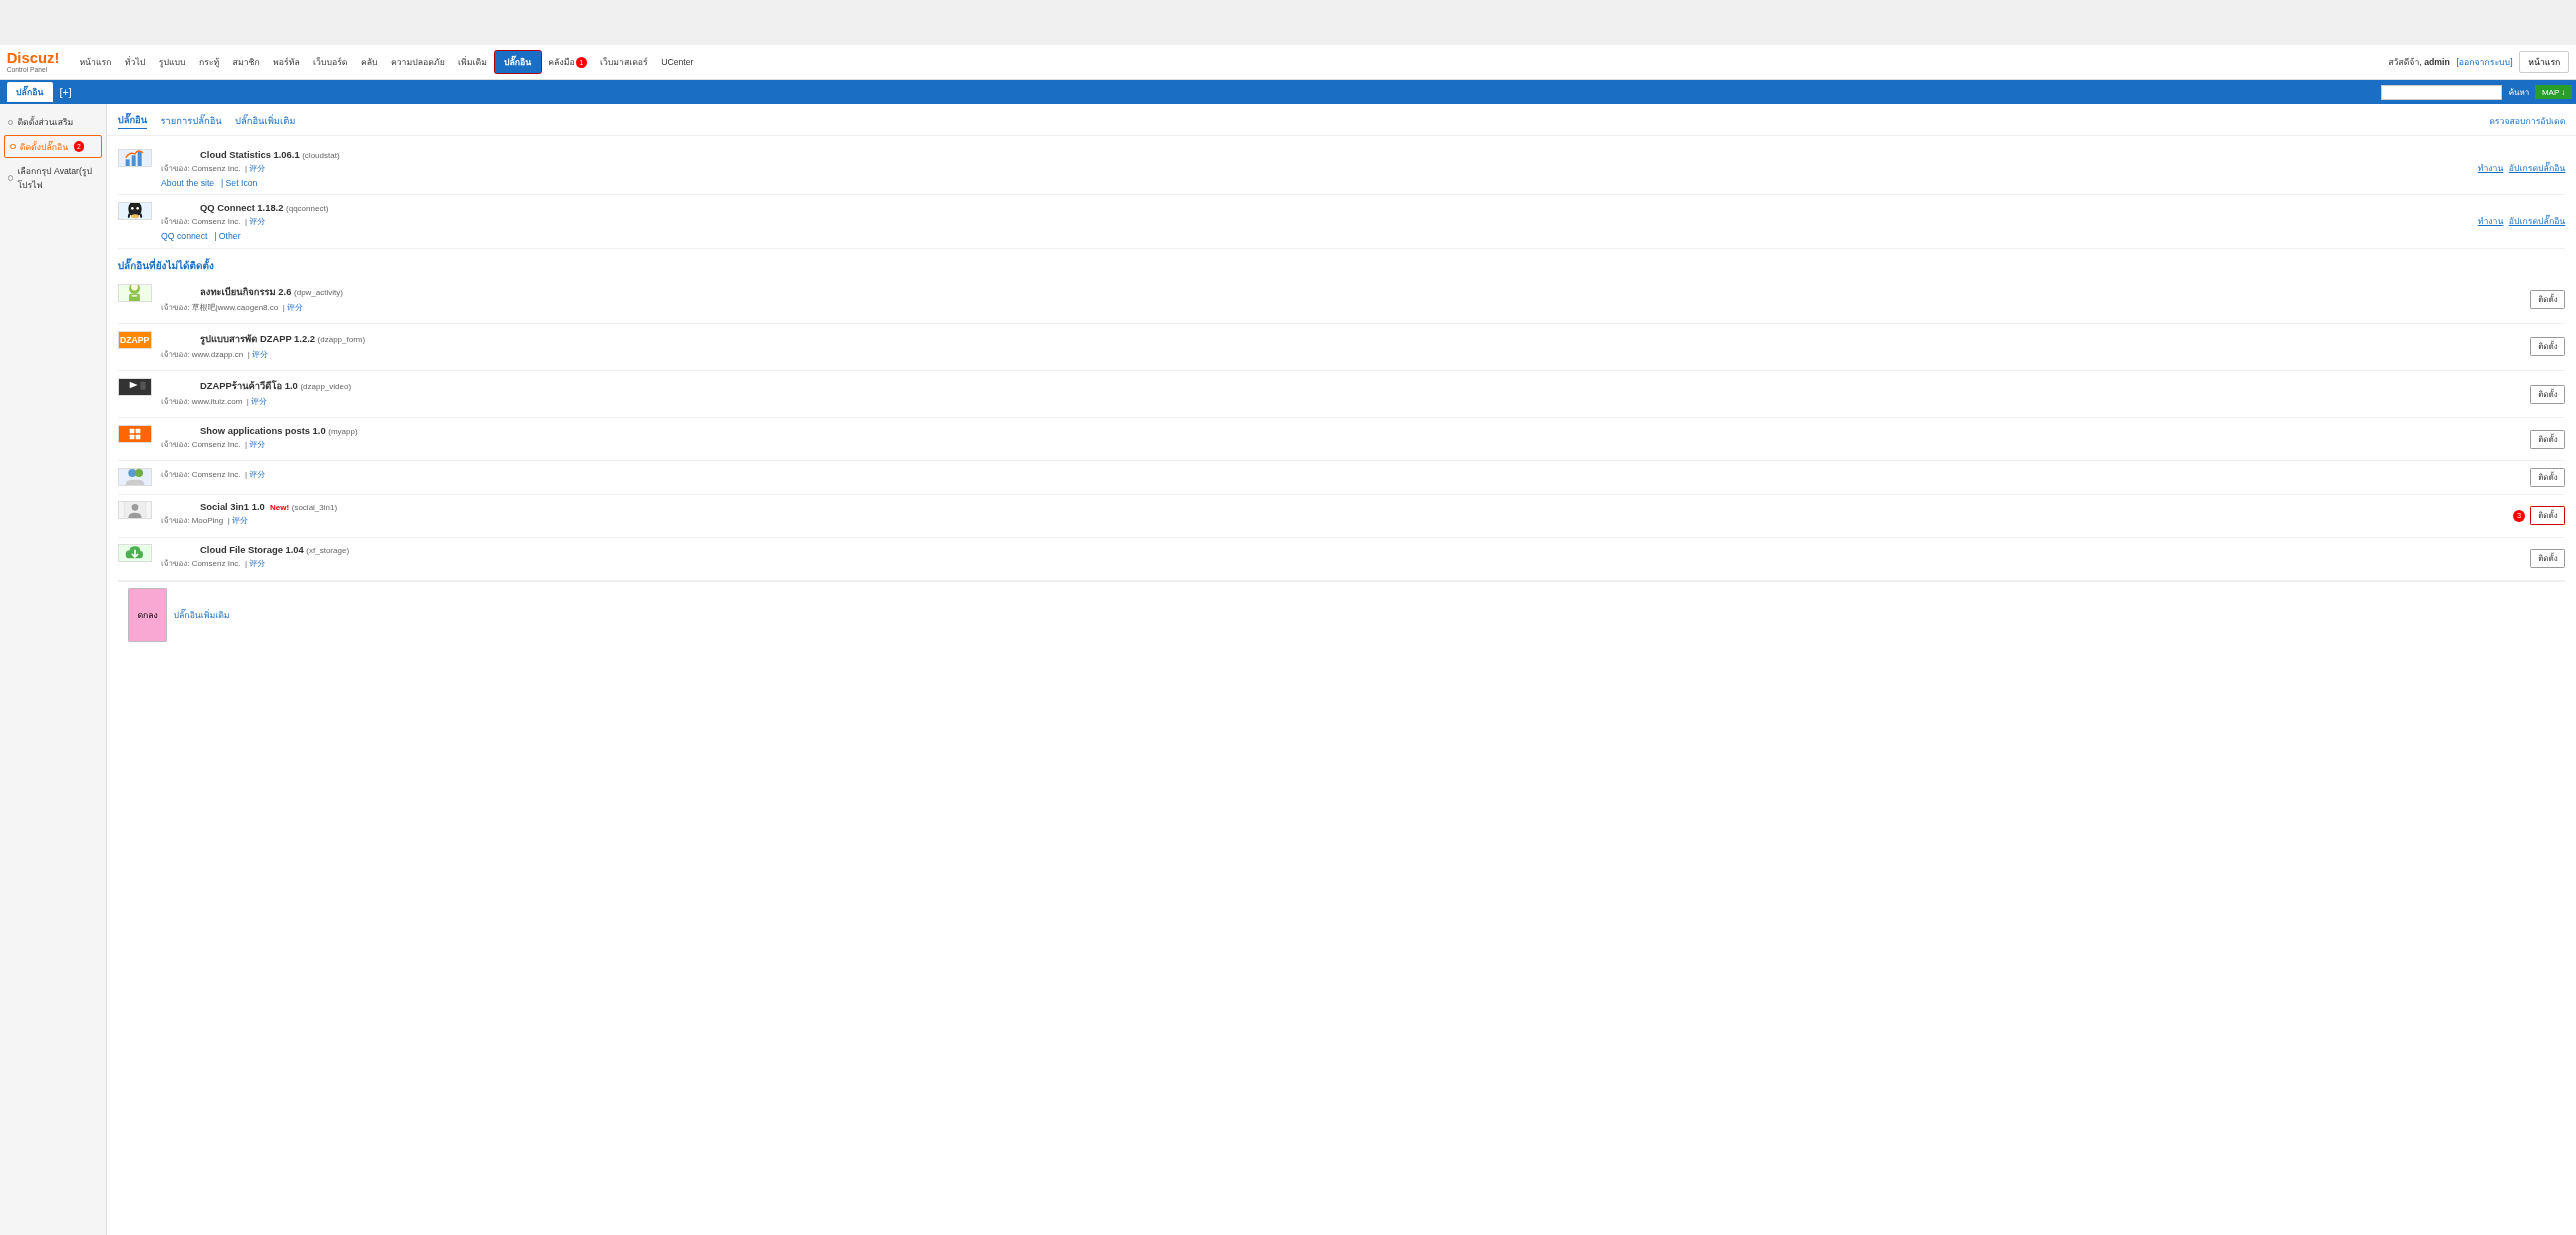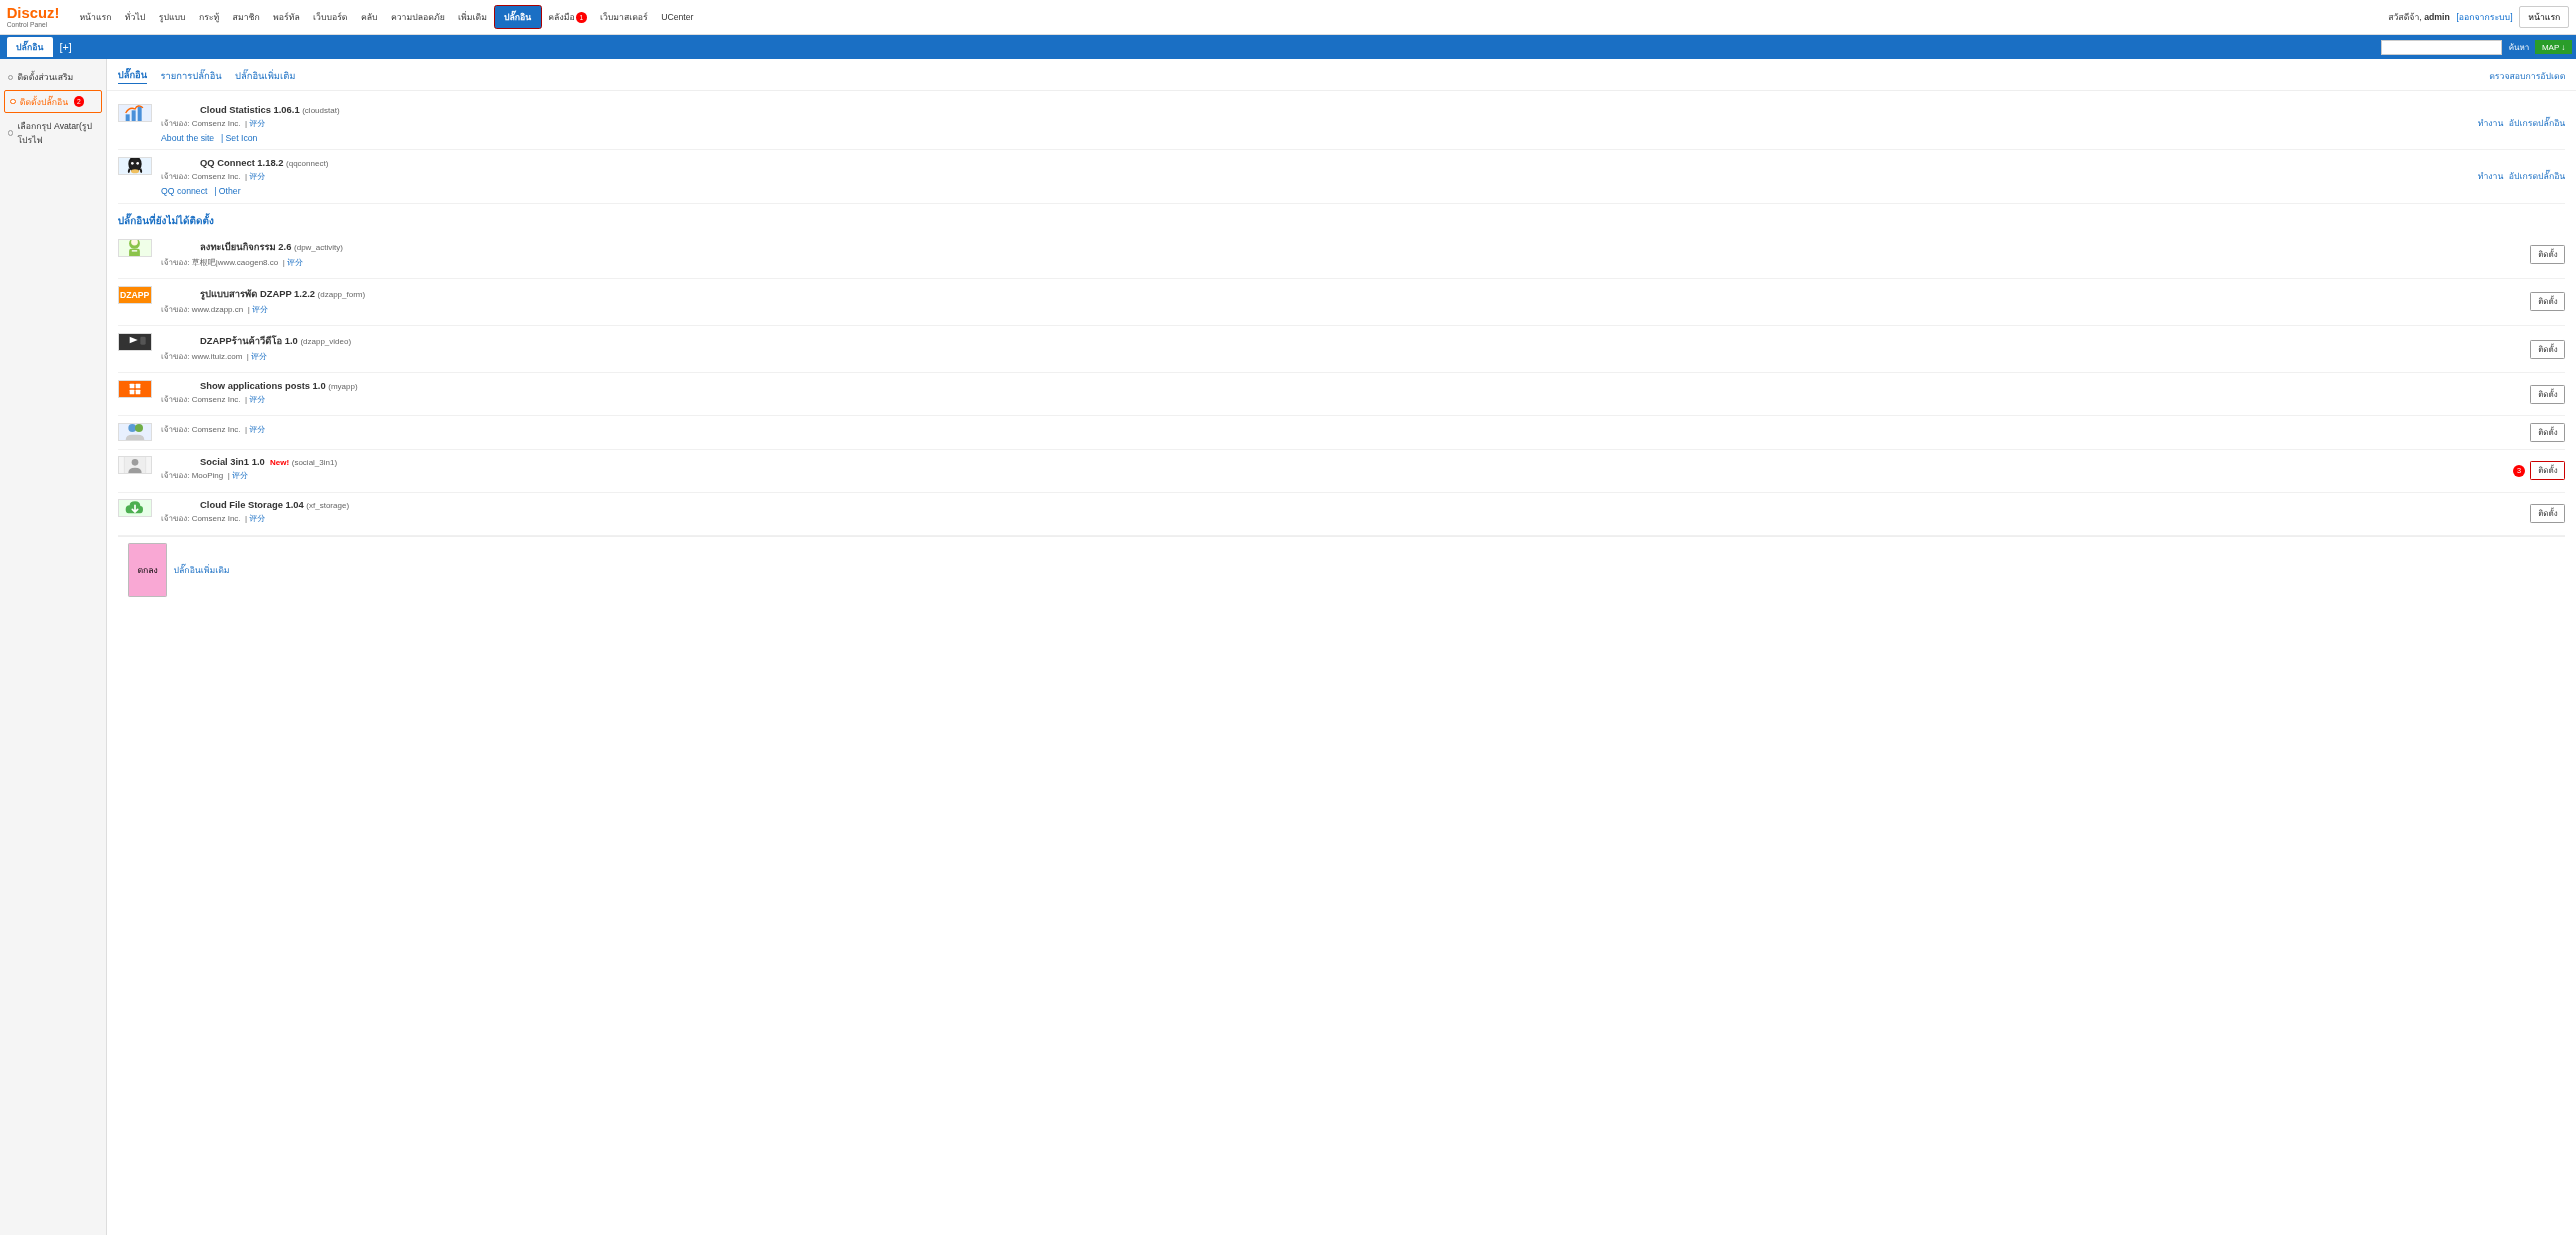--- a/index.html
+++ b/index.html
@@ -1,19 +1,19 @@
 <!DOCTYPE html>
 <html style="font-size:10.7px"><head>
   <meta charset="utf-8">
   <style>
     * { box-sizing: border-box; margin: 0; padding: 0; }
     body { font-family: Arial, 'Microsoft YaHei', sans-serif; font-size: 8.7px; background: #f0f0f0; color: #333; }
 
     
-    .header { background: #fff; border-bottom: 0.7px solid #ddd; display: flex; align-items: center; height: 35px; padding: 0 6.7px; }
+    .header { background: #fff; border-bottom: 0.7px solid #ddd; display: flex; align-items: center; height: 35px; padding: 0 6.7px; margin-top: 45px; }
     .logo { display: flex; flex-direction: column; align-items: flex-start; margin-right: 13.4px; line-height: 1; }
     .logo-top { font-size: 14.8px; font-weight: bold; color: #f60; }
     .logo-bottom { font-size: 6.7px; color: #666; margin-top: 1.3px; }
     .nav { display: flex; align-items: center; flex: 1; gap: 0; }
     .nav-item { padding: 2.7px 6.7px; font-size: 8.7px; color: #333; cursor: pointer; white-space: nowrap; }
     .nav-item.active { background: #1a6fc4; color: #fff; border-radius: 2.7px; padding: 4px 9.4px; font-weight: bold; border: 1.3px solid #a00; }
     .nav-badge { display: inline-flex; align-items: center; justify-content: center; background: #f00; color: #fff; border-radius: 50%; width: 10.7px; height: 10.7px; font-size: 6.7px; margin-left: 1.3px; }
     .header-right { display: flex; align-items: center; gap: 6.7px; margin-left: auto; }
     .header-welcome { font-size: 8.7px; color: #333; }
     .header-welcome strong { color: #333; font-weight: bold; }
@@ -53,21 +53,21 @@
     .content-body { padding: 6.7px 10.7px; }
     .plugin-row { display: flex; align-items: flex-start; padding: 6.7px 0; border-bottom: 0.7px solid #f0f0f0; gap: 9.4px; }
     .plugin-icon { width: 34px; height: 18px; border: 0.7px solid #ddd; flex-shrink: 0; display: flex; align-items: center; justify-content: center; background: #f9f9f9; overflow: hidden; }
     .plugin-info { flex: 1; }
     .plugin-title { font-size: 9.4px; font-weight: bold; color: #333; margin-bottom: 2px; margin-left: 39px; }
     .plugin-title .code { color: #666; font-weight: normal; font-size: 8px; }
     .plugin-author { font-size: 8px; color: #666; margin-bottom: 2.7px; }
     .plugin-links { display: flex; gap: 6.7px; font-size: 8.7px; }
     .plugin-link { color: #1a6fc4; cursor: pointer; }
     .plugin-actions { display: flex; align-items: center; gap: 5.4px; margin-left: auto; flex-shrink: 0; align-self: center; }
-    .action-link { color: #1a6fc4; font-size: 8.7px; cursor: pointer; white-space: nowrap; }
+    .action-link { color: #1a6fc4; font-size: 8.7px; cursor: pointer; white-space: nowrap; text-decoration: underline; }
     .install-btn { background: #fff; border: 0.7px solid #999; padding: 2px 6.7px; font-size: 8px; cursor: pointer; color: #333; border-radius: 1.3px; }
     .install-btn.highlighted { border: 1.3px solid #c00; }
     .badge-num { display: inline-flex; align-items: center; justify-content: center; background: #f00; color: #fff; border-radius: 50%; width: 12px; height: 12px; font-size: 7.4px; }
 
     .section-title { color: #1a6fc4; font-size: 10px; font-weight: bold; padding: 9.4px 0 4px; }
     .new-badge { color: red; font-weight: bold; font-size: 8px; margin-left: 2.7px; }
 
     
     .bottom-bar { padding: 6.7px 10.7px; border-top: 0.7px solid #eee; display: flex; align-items: center; gap: 6.7px; }
     .bottom-btn { background: #f9a8d4; border: 0.7px solid #bbb; padding: 19px 8px; font-size: 8.7px; cursor: pointer; border-radius: 1.3px; }

